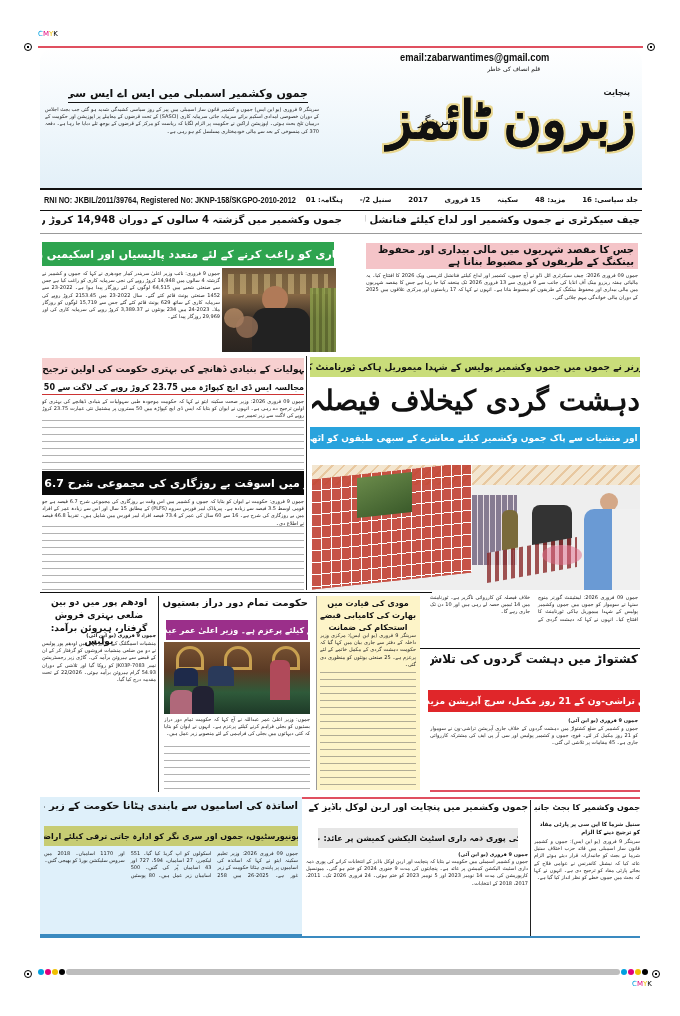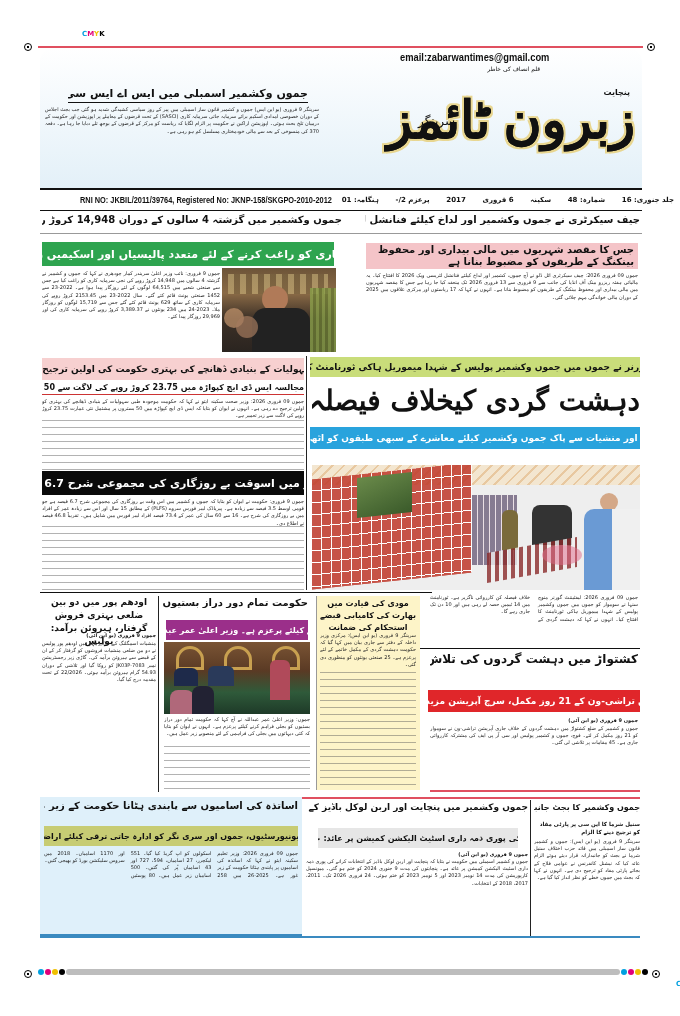--- a/index.html
+++ b/index.html
@@ -1,20 +1,20 @@
 <!DOCTYPE html>
 <html><head>
 <meta charset="utf-8">
 <style>
   * { box-sizing: border-box; margin: 0; padding: 0; }
   html, body { width: 680px; height: 1016px; background: #ffffff; overflow: hidden; }
   body { font-family: "DejaVu Sans", sans-serif; color: #111; position: relative; }
   .abs { position: absolute; }
   .rtl { direction: rtl; text-align: right; }
-  .cmyk { font-size: 7px; font-weight: bold; letter-spacing: 0; margin-left: 44px; }
+  .cmyk { font-size: 7px; font-weight: normal; letter-spacing: 0; }
   .cmyk .c { color: #00a0e0; } .cmyk .m { color: #e0007a; } .cmyk .y { color: #f0c000; } .cmyk .k { color: #000; }
   .reg { width: 8px; height: 8px; border-radius: 50%; border: 1px solid #000; background: radial-gradient(circle, #000 30%, #fff 35%); }
   .topline { height: 2px; background: #e05060; }
   .masthead { border-radius: 14px 14px 0 0; background: linear-gradient(180deg, #ffffff 0%, #eef6fb 60%, #e3f0f8 100%); }
   .mast-title { font-family: Liberation Serif, serif; font-weight: bold; color: #111; font-size: 52px; line-height: 1; text-shadow: 0 0 0 #000, 2px 2px 0 #e8d690, -2px -2px 0 #e8d690, 2px -2px 0 #e8d690, -2px 2px 0 #e8d690; letter-spacing: -2px; }
   .tiny { font-size: 5px; line-height: 7.2px; color: #222; text-align: justify; }
   .hd-bar { font-weight: bold; display: flex; align-items: center; justify-content: center; white-space: nowrap; overflow: hidden; }
   .rule { background: #111; }
   .photo { overflow: hidden; }
   .col-rule { width: 1px; background: #222; }
@@ -34,29 +34,29 @@
 <div class="abs" style="left:400px;top:51px;font-family:'Liberation Sans',sans-serif;font-weight:bold;font-size:11px;color:#111;transform:scaleX(.85);transform-origin:left;">email:zabarwantimes@gmail.com</div>
 <div class="abs rtl" style="left:430px;top:65px;width:110px;font-size:6px;">قلم انصاف کی خاطر</div>
 <div class="abs rtl" style="left:580px;top:88px;width:50px;font-size:8px;font-weight:bold;">پنچایت</div>
 <div class="abs rtl mast-title" style="left:335px;top:95px;width:300px;">زبرون ٹائمز</div>
 <div class="abs rtl" style="left:415px;top:114px;width:40px;font-size:12px;font-weight:normal;">سرینگر</div>
 
 <div class="abs rtl" style="left:68px;top:87px;width:240px;font-size:11px;font-weight:bold;white-space:nowrap;overflow:hidden;border-bottom:1px solid #111;padding-bottom:2px;">جموں وکشمیر اسمبلی میں ایس اے ایس سی آئی اسکیم پر ہنگامہ</div>
 <div class="abs rtl tiny" style="left:45px;top:106px;width:274px;height:68px;overflow:hidden;">سرینگر 9 فروری (یو این ایس) جموں و کشمیر قانون ساز اسمبلی میں پیر کے روز سیاسی کشیدگی شدید ہو گئی جب بجٹ اجلاس کے دوران خصوصی امدادی اسکیم برائے سرمایہ جاتی سرمایہ کاری (SASCI) کے تحت قرضوں کے معاملے پر اپوزیشن اور حکومت کے درمیان تلخ بحث ہوئی۔ اپوزیشن اراکین نے حکومت پر الزام لگایا کہ ریاست کو مرکز کے قرضوں کے بوجھ تلے دبایا جا رہا ہے۔ دفعہ 370 کی منسوخی کے بعد سے مالی خودمختاری مسلسل کم ہو رہی ہے۔</div>
 
 <div class="abs rule" style="left:40px;top:188px;width:602px;height:2px;"></div>
-<div class="abs" style="left:40px;top:191px;width:602px;height:18px;display:flex;align-items:center;justify-content:space-between;font-size:7px;font-weight:bold;padding:0 4px;margin-left:36px;">
+<div class="abs" style="left:40px;top:191px;width:602px;height:18px;display:flex;align-items:center;justify-content:space-between;font-size:7px;font-weight:bold;padding:0 4px;">
   <span style="font-family:'Liberation Sans',sans-serif;font-size:9px;transform:scaleX(.82);transform-origin:left;white-space:nowrap;width:245px;display:inline-block;">RNI NO: JKBIL/2011/39764, Registered No: JKNP-158/SKGPO-2010-2012</span>
   <span class="rtl" style="white-space:nowrap;"><span>ہنگامہ</span>: <span>01</span></span>
-  <span class="rtl" style="white-space:nowrap;"><span>پرعزم</span> <span>2/-</span></span>
+  <span class="rtl" style="white-space:nowrap;"><span>سنیل</span> <span>2/-</span></span>
   <span>2017</span>
-  <span class="rtl">6 فروری</span>
+  <span class="rtl">15 فروری</span>
   <span class="rtl">سکینہ</span>
-  <span class="rtl" style="white-space:nowrap;"><span>شمارہ</span>: <span>48</span></span>
-  <span class="rtl" style="white-space:nowrap;"><span>جلد جنوری</span>: <span>16</span></span>
+  <span class="rtl" style="white-space:nowrap;"><span>مزید</span>: <span>48</span></span>
+  <span class="rtl" style="white-space:nowrap;"><span>جلد سیاسی</span>: <span>16</span></span>
 </div>
 <div class="abs rule" style="left:40px;top:210px;width:602px;height:1px;"></div>
 
 <div class="abs rtl" style="left:42px;top:214px;width:300px;font-size:10px;font-weight:bold;white-space:nowrap;overflow:hidden;">جموں وکشمیر میں گزشتہ 4 سالوں کے دوران 14,948 کروڑ روپے کی نجی سرمایہ کاری: نائب وزیر اعلیٰ</div>
 <div class="abs rtl" style="left:365px;top:214px;width:275px;font-size:10px;font-weight:bold;white-space:nowrap;overflow:hidden;">چیف سیکرٹری نے جموں وکشمیر اور لداخ کیلئے فنانشل لٹریسی ویک 2026 کا افتتاح کیا</div>
 <div class="abs rule" style="left:40px;top:233px;width:602px;height:1px;background:#999;"></div>
 
 <div class="abs hd-bar rtl" style="left:42px;top:242px;width:292px;height:24px;background:#2ea44f;color:#fff;font-size:11px;">سرمایہ کاری کو راغب کرنے کے لئے متعدد پالیسیاں اور اسکیمیں روبہ عمل</div>
 <div class="abs rtl tiny" style="left:42px;top:270px;width:178px;height:84px;overflow:hidden;">جموں 9 فروری: نائب وزیر اعلیٰ سریندر کمار چودھری نے کہا کہ جموں و کشمیر نے گزشتہ 4 سالوں میں 14,948 کروڑ روپے کی نجی سرمایہ کاری کو راغب کیا ہے جس سے صنعتی شعبے میں 64,515 لوگوں کے لئے روزگار پیدا ہوا ہے۔ 2022-23 سے 1452 صنعتی یونٹ قائم کئے گئے۔ سال 2022-23 میں 2153.45 کروڑ روپے کی سرمایہ کاری کے ساتھ 629 یونٹ قائم کئے گئے جس سے 15,719 لوگوں کو روزگار ملا۔ 2023-24 میں 234 یونٹوں نے 3,389.37 کروڑ روپے کی سرمایہ کاری کی اور 29,969 روزگار پیدا کئے۔</div>
 <div class="abs photo" style="left:222px;top:268px;width:114px;height:84px;background:linear-gradient(180deg,#6d5438 0%,#8a6a46 30%,#3d3127 60%,#2a2420 100%);">

